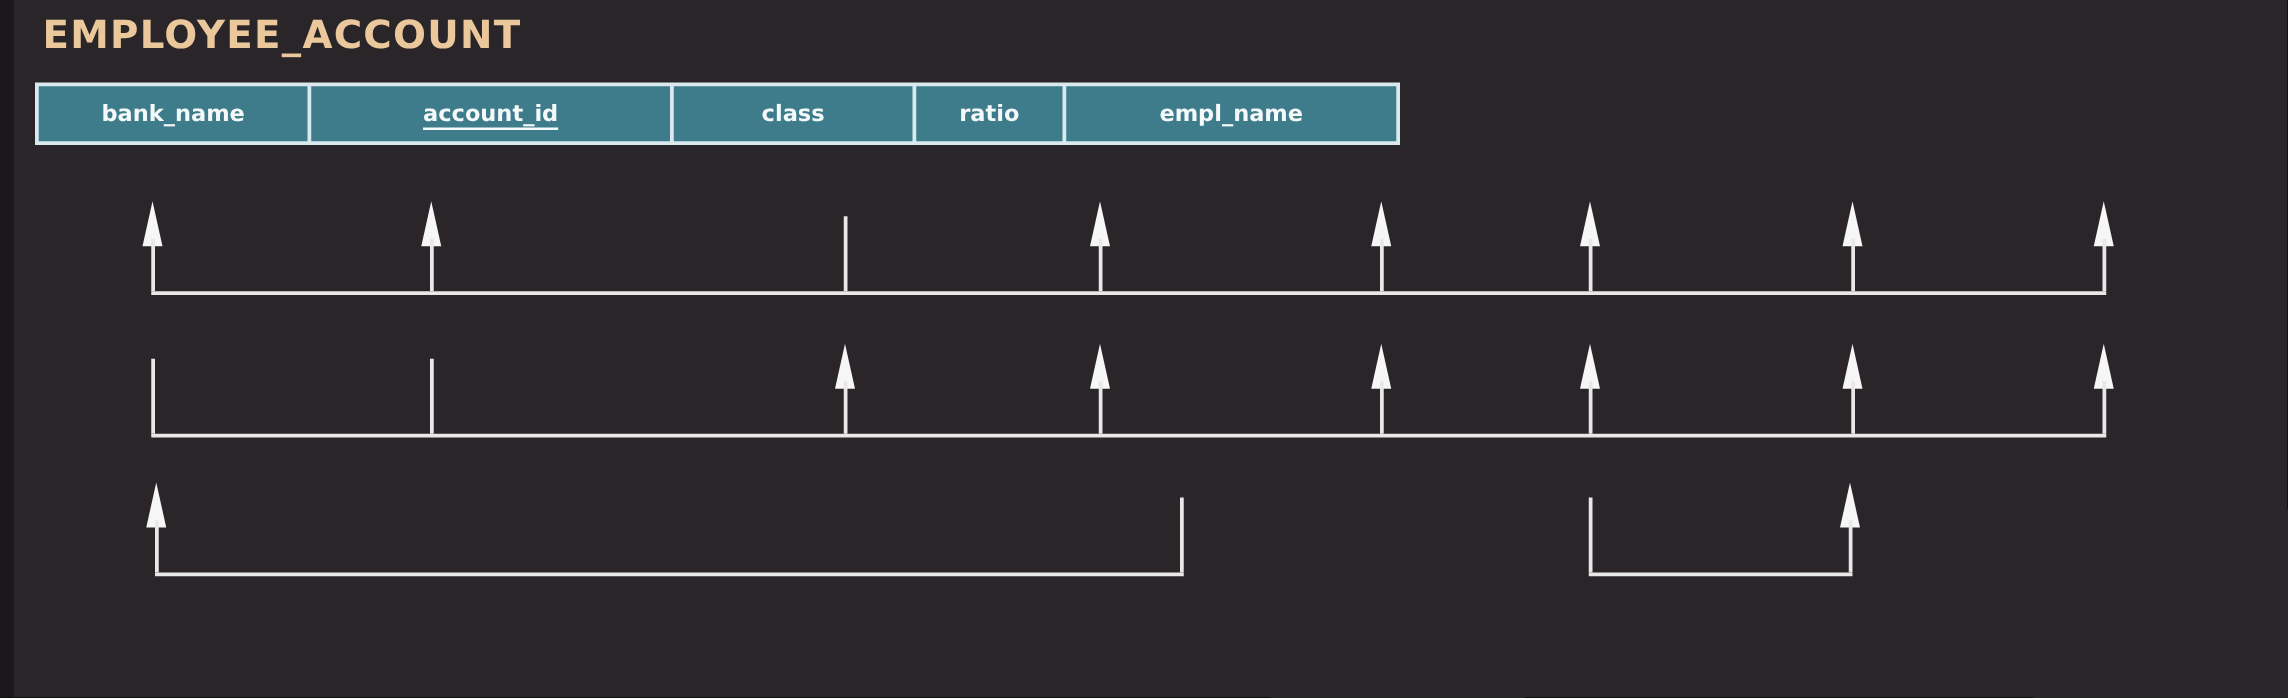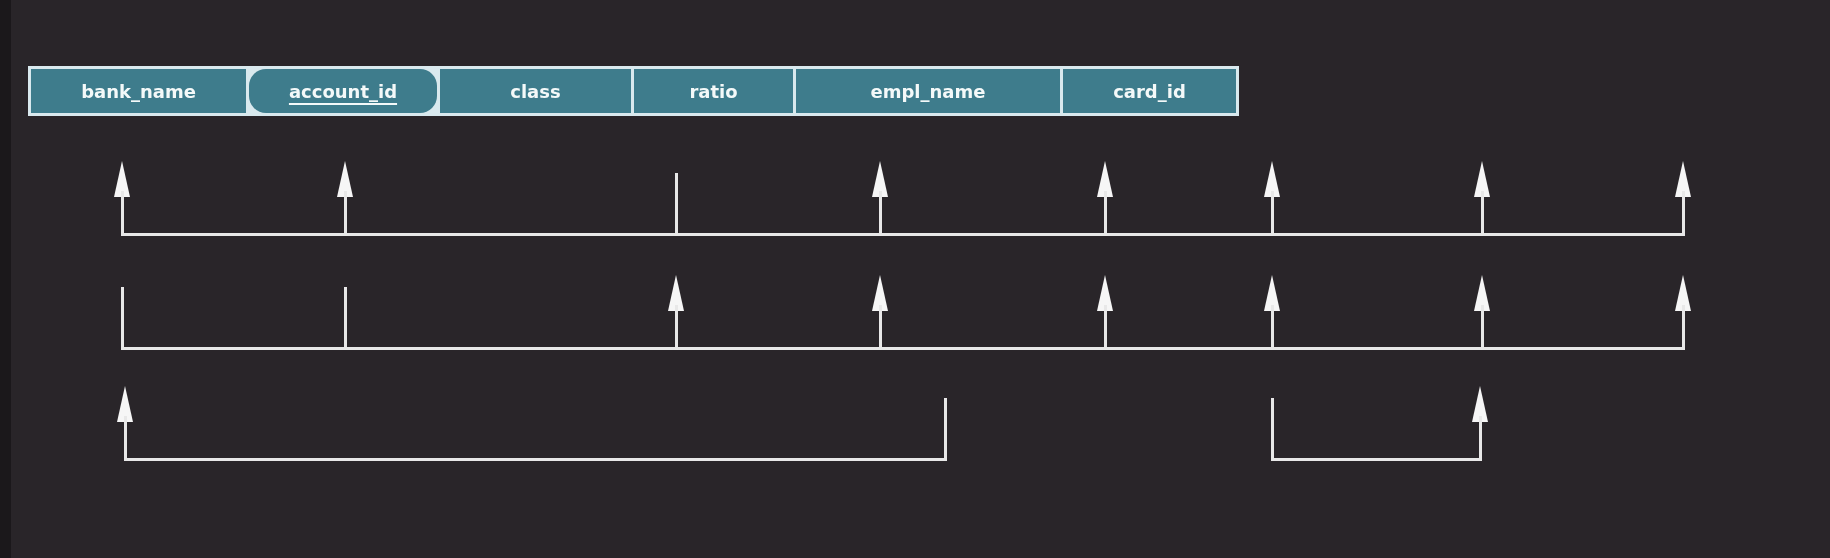--- a/index.html
+++ b/index.html
@@ -59,27 +59,27 @@
     border-left:8px solid transparent;
     border-right:8px solid transparent;
     border-bottom:36px solid var(--arrow);
   }
 </style>
 </head>
 <body>
 
 <div class="stage">
   <div class="edge-strip"></div>
+  <div class="page-title">EMPLOYEE_ACCOUNT</div>
   <div class="table-row">
       <div class="cell" style="width: 215px;">bank_name</div>
-      <div class="cell pk" style="width: 188px; border-radius: 17px;">account_id</div>
+      <div class="cell pk" style="width: 287px;">account_id</div>
       <div class="cell" style="width: 191px;">class</div>
-      <div class="cell" style="width: 159px;">ratio</div>
+      <div class="cell" style="width: 117px;">ratio</div>
       <div class="cell" style="width: 264px;">empl_name</div>
-      <div class="cell" style="width: 173px;">card_id</div>
     </div>
   <div class="diagram">
       <div>
         <div class="h-line" style="left: 121px; top: 233px; width: 1564px;"></div>
         <div class="arrow-head" style="left: 114px; top: 161px;"></div>
         <div class="v-stem" style="left: 121px; top: 191px; height: 42px;"></div>
         <div class="arrow-head" style="left: 337px; top: 161px;"></div>
         <div class="v-stem" style="left: 344px; top: 191px; height: 42px;"></div>
         <div class="v-stem" style="left: 675px; top: 173px; height: 60px;"></div>
         <div class="arrow-head" style="left: 872px; top: 161px;"></div>

